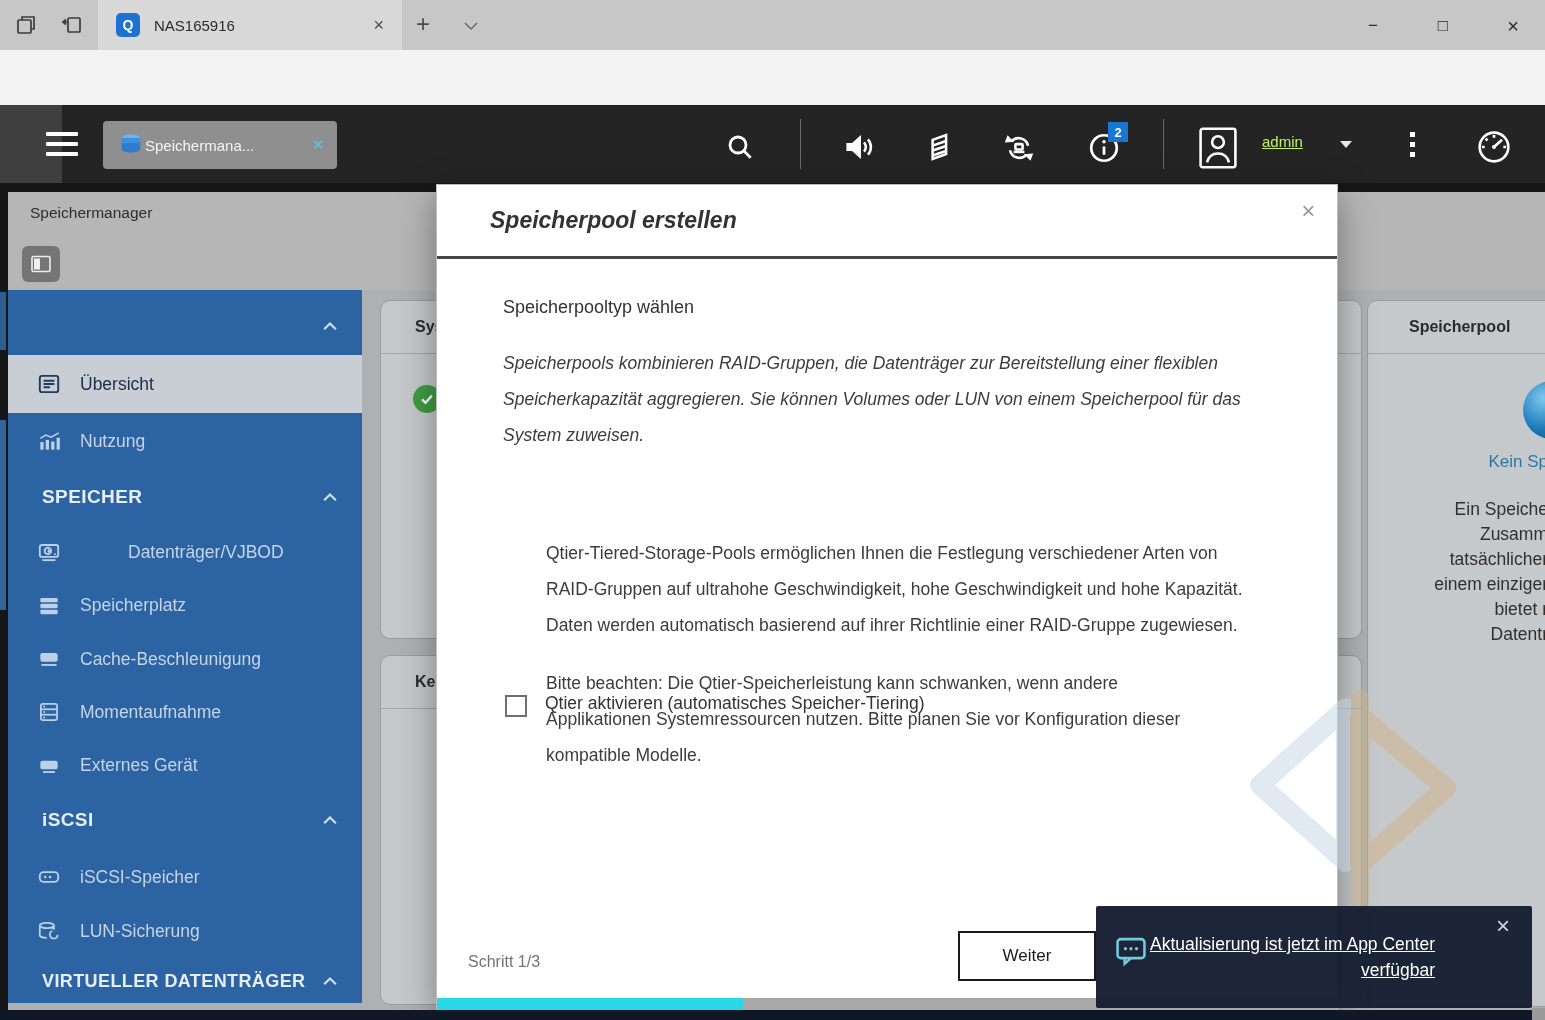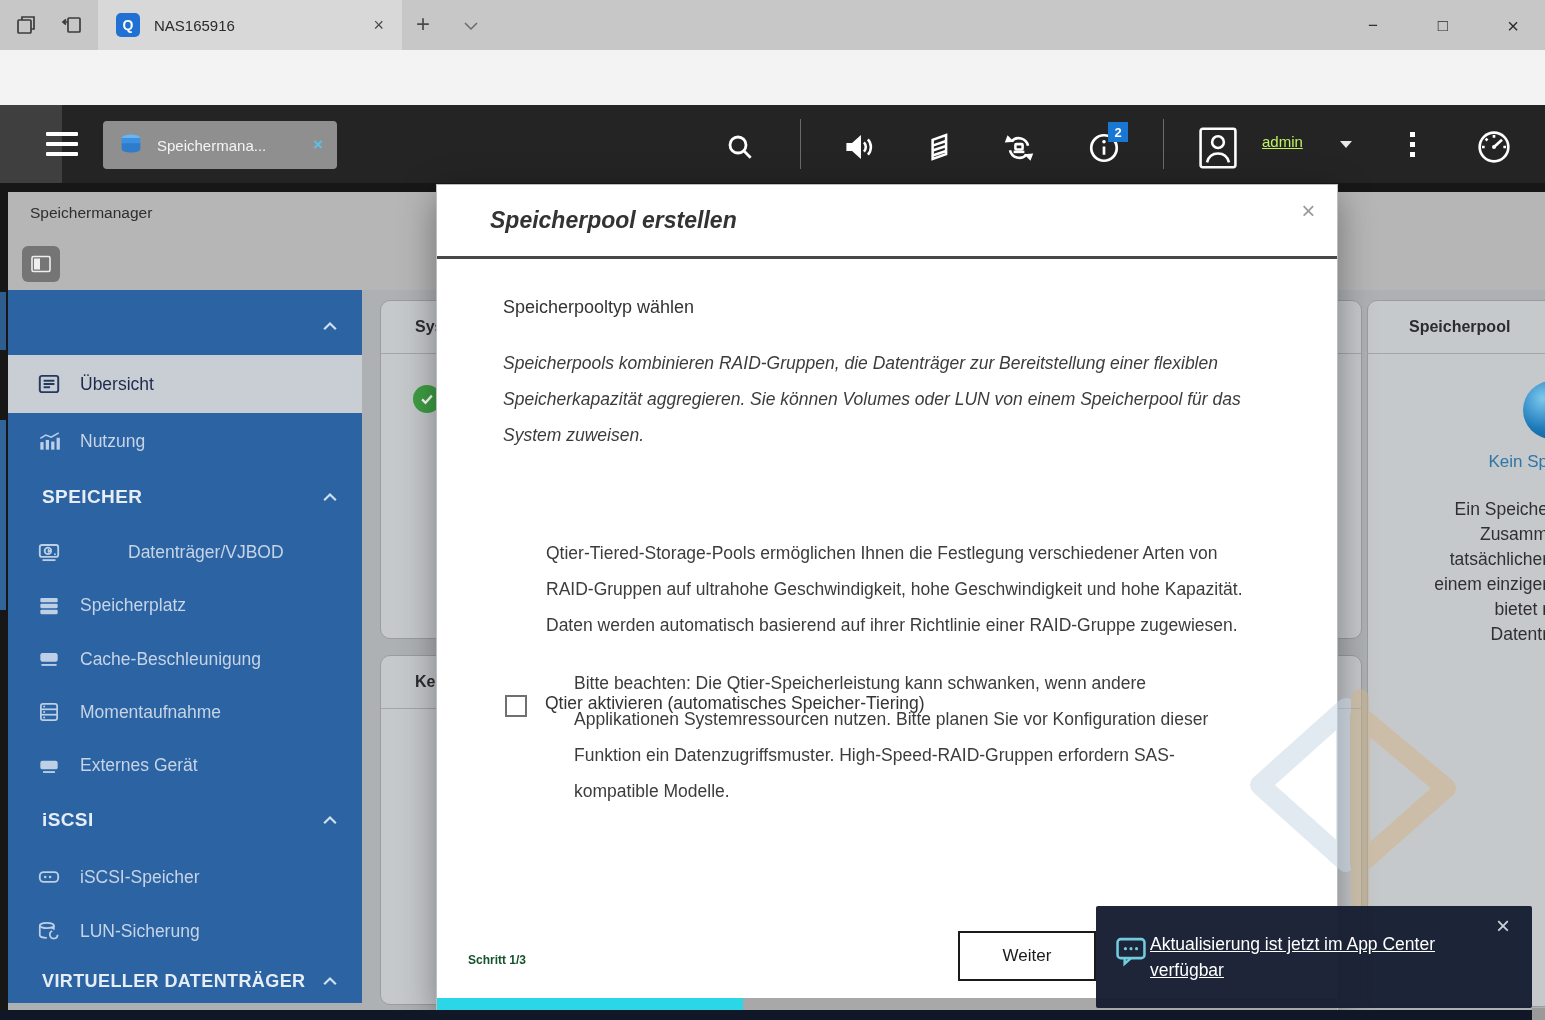--- a/index.html
+++ b/index.html
@@ -65,27 +65,27 @@
   .modal{left:437px;top:185px;width:900px;height:825px;background:#fff;z-index:10;
     box-shadow:0 0 0 1px #bdbdbd,0 10px 35px rgba(0,0,0,.4);}
   .modal-head{position:absolute;left:0;top:0;width:100%;height:71px;border-bottom:1px solid #e3e3e3;font-style:italic;}
   .modal-title{position:absolute;left:53px;top:22px;font-size:23px;font-weight:bold;color:#333;}
   .modal-close{position:absolute;right:22px;top:12px;font-size:24px;color:#9a9a9a;}
   .headrule{position:absolute;left:0;top:71px;width:100%;height:3px;background:#474747;}
   .m-heading{position:absolute;left:66px;top:112px;font-size:18px;font-weight:normal;color:#333;}
   .m-par{position:absolute;color:#3c3c3c;font-size:17.5px;line-height:36px;}
   .checkbox{position:absolute;left:68px;top:510px;width:18px;height:18px;border:2px solid #707070;background:#fff;}
   .cb-label{position:absolute;left:108px;top:508px;font-size:17.5px;color:#333;}
-  .step-label{position:absolute;left:31px;top:768px;font-size:12px;color:#14532d;font-weight:bold;}
+  .step-label{position:absolute;left:31px;top:768px;font-size:16px;color:#737373;}
   .next-btn{position:absolute;left:521px;top:746px;width:134px;height:46px;background:#fff;
     border:2px solid #1a1a1a;color:#1a1a1a;font-size:17px;display:flex;align-items:center;justify-content:center;}
   .progress{position:absolute;left:0;bottom:0;width:100%;height:12px;background:#a8a8a8;}
   .progress .fill{height:100%;background:#2bd7e7;}
   
-  .toast{left:1096px;top:906px;width:436px;height:102px;background:rgba(23,30,50,0.97);z-index:30;border-radius:2px;}
+  .toast{left:1096px;top:906px;width:436px;height:102px;background:rgba(23,30,50,0.97);z-index:30;border-radius:2px;text-align:right;}
   .toast-icon{position:absolute;left:16px;top:26px;color:#72cce0;}
   .toast-text{position:absolute;left:54px;top:25px;color:#fff;font-size:17.5px;line-height:26px;
     text-decoration:underline;}
   .toast-close{position:absolute;right:22px;top:6px;color:#ccd2dc;font-size:24px;}
   
   .watermark{left:1238px;top:686px;z-index:20;opacity:.5;pointer-events:none;}
   .bottomband{left:0;top:1010px;width:1545px;height:10px;background:#101828;z-index:25;}
   .corner{left:1532px;top:1008px;width:13px;height:12px;background:#9a9a9a;z-index:26;}
 </style>
 </head>
@@ -188,21 +188,21 @@
         <div class="hambar" style="margin-bottom:0;"></div>
     </div>
     <div class="abs apptab" style="left:103px;top:16px;position:absolute;">
       <span style="margin-left:14px;">
         <svg width="28" height="28" viewBox="0 0 24 24">
           <ellipse cx="12" cy="6" rx="8" ry="3" fill="#66b5f5"></ellipse>
           <path d="M4 6 v4.5 c0 1.7 3.6 3 8 3 s8 -1.3 8 -3 V6" fill="#3d8fe0"></path>
           <path d="M4 10.5 v5 c0 1.7 3.6 3 8 3 s8 -1.3 8 -3 v-5" fill="#2f7ccc"></path>
           </svg>
       </span>
-      <span style="margin-left:12px;flex:1;">Speichermana...</span>
+      <span style="margin-left:0;flex:1;">Speichermana...</span>
       <span style="margin-right:14px;color:#59c2e8;font-weight:bold;font-size:17px;">×</span>
     </div>
     <div class="abs" style="left:724px;top:26px;">
       <svg width="32" height="32" viewBox="0 0 24 24" fill="none" stroke="#fff" stroke-width="2.1">
         <circle cx="10.5" cy="10.5" r="6"></circle>
           <line x1="15" y1="15" x2="20" y2="20"></line>
         </svg>
     </div>
     <div class="abs vdiv" style="left:800px;"></div>
     <div class="abs" style="left:841px;top:25px;">
@@ -455,24 +455,23 @@
       <div>Speicherkapazität aggregieren. Sie können Volumes oder LUN von einem Speicherpool für das</div>
       <div>System zuweisen.</div>
     </div>
     <div class="checkbox"></div>
     <div class="cb-label">Qtier aktivieren (automatisches Speicher-Tiering)</div>
     <div class="m-par" style="left:109px;top:350px;">
       <div>Qtier-Tiered-Storage-Pools ermöglichen Ihnen die Festlegung verschiedener Arten von</div>
       <div>RAID-Gruppen auf ultrahohe Geschwindigkeit, hohe Geschwindigkeit und hohe Kapazität.</div>
       <div>Daten werden automatisch basierend auf ihrer Richtlinie einer RAID-Gruppe zugewiesen.</div>
     </div>
-    <div class="m-par" style="left:109px;top:480px;margin-left:28px;">
+    <div class="m-par" style="left:109px;top:480px;">
       <div>Bitte beachten: Die Qtier-Speicherleistung kann schwanken, wenn andere</div>
       <div>Applikationen Systemressourcen nutzen. Bitte planen Sie vor Konfiguration dieser</div>
-      <div>Funktion ein Datenzugriffsmuster. High-Speed-RAID-Gruppen erfordern SAS-</div>
       <div>kompatible Modelle.</div>
     </div>
     <div class="step-label">Schritt 1/3</div>
     <div class="next-btn">Weiter</div>
     <div class="progress">
       <div class="fill" style="width: 34%;"></div>
     </div>
   </div>
 
   <div class="abs watermark">

